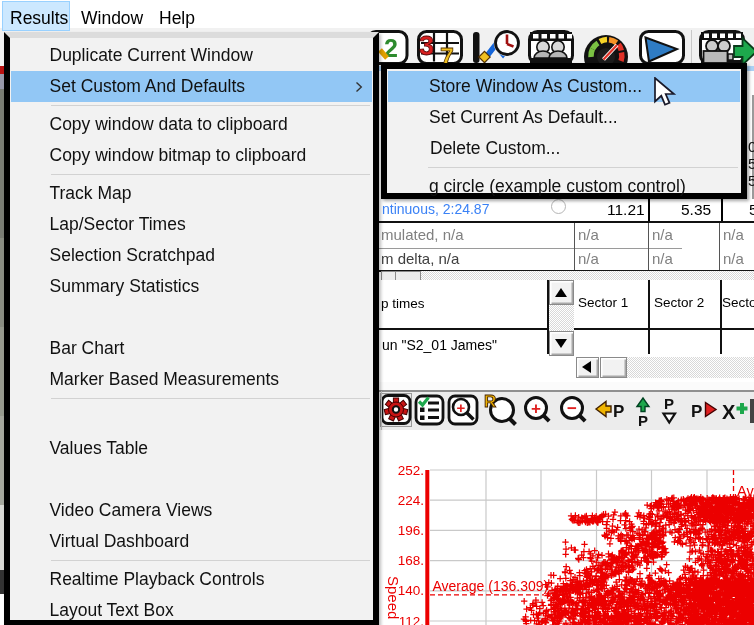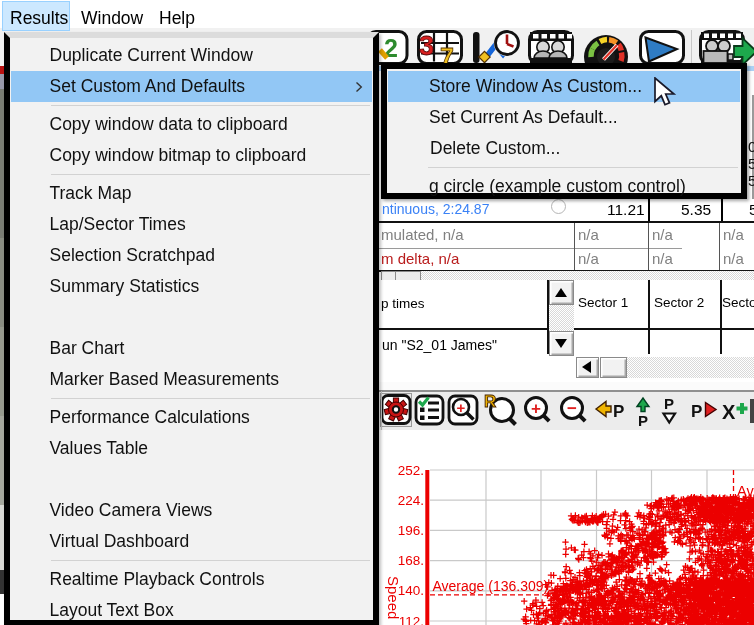--- a/index.html
+++ b/index.html
@@ -94,21 +94,21 @@
 <div class="abs" style="left:379px;top:223px;width:303px;height:25px;border-bottom:1px solid #9a9a9a;background:#fff">
   <span class="abs" style="left:2px;top:3px;font-size:15px;color:#808080">mulated, n/a</span>
   <span class="abs" style="left:199px;top:3px;font-size:15px;color:#808080">n/a</span>
   <span class="abs" style="left:273px;top:3px;font-size:15px;color:#808080">n/a</span>
   <span class="abs" style="left:344px;top:3px;font-size:15px;color:#808080">n/a</span>
   <span class="abs" style="left:195px;top:0;width:1px;height:26px;background:#555"></span>
   <span class="abs" style="left:269px;top:0;width:1px;height:26px;background:#555"></span>
   <span class="abs" style="left:340px;top:0;width:1px;height:26px;background:#555"></span>
 </div>
 <div class="abs" style="left:379px;top:249px;width:375px;height:21px;background:#fff">
-  <span class="abs" style="left:2px;top:1px;font-size:15px;color:#b91c1c">m delta, n/a</span>
+  <span class="abs" style="left:2px;top:1px;font-size:15px;color:#404040">m delta, n/a</span>
   <span class="abs" style="left:199px;top:1px;font-size:15px;color:#808080">n/a</span>
   <span class="abs" style="left:273px;top:1px;font-size:15px;color:#808080">n/a</span>
   <span class="abs" style="left:344px;top:1px;font-size:15px;color:#808080">n/a</span>
   <span class="abs" style="left:195px;top:0;width:1px;height:21px;background:#555"></span>
   <span class="abs" style="left:269px;top:0;width:1px;height:21px;background:#555"></span>
   <span class="abs" style="left:340px;top:0;width:1px;height:21px;background:#555"></span>
 </div>
 <div class="abs" style="left:379px;top:270px;width:375px;height:2px;background:#111"></div>
 
 <div class="abs" id="dither1" style="left: 415px; top: 271px; width: 339px; height: 9px; background-image: repeating-conic-gradient(rgb(255, 255, 255) 0%, rgb(255, 255, 255) 25%, rgb(216, 216, 216) 0%, rgb(216, 216, 216) 50%); background-size: 2px 2px;"></div>
@@ -233,21 +233,20 @@
   <div class="mi" style="top:71px">Copy window data to clipboard</div>
   <div class="mi" style="top:102px">Copy window bitmap to clipboard</div>
   <div class="sep" style="top:136px"></div>
   <div class="mi" style="top:140px">Track Map</div>
   <div class="mi" style="top:171px">Lap/Sector Times</div>
   <div class="mi" style="top:202px">Selection Scratchpad</div>
   <div class="mi" style="top:233px">Summary Statistics</div>
   <div class="mi" style="top:295px">Bar Chart</div>
   <div class="mi" style="top:326px">Marker Based Measurements</div>
   <div class="sep" style="top:360px"></div>
-  <div class="mi" style="top:364px">Performance Calculations</div>
   <div class="mi" style="top:395px">Values Table</div>
   <div class="mi" style="top:457px">Video Camera Views</div>
   <div class="mi" style="top:488px">Virtual Dashboard</div>
   <div class="sep" style="top:522px"></div>
   <div class="mi" style="top:526px">Realtime Playback Controls</div>
   <div class="mi" style="top:557px">Layout Text Box</div>
 </div>
 
 <div class="abs menu" style="left:381px;top:63px;width:366px;height:136px;box-shadow:2px 2px 3px rgba(0,0,0,0.35)">
   <div class="mi hl" style="top:2px;padding-left:41px">Store Window As Custom...</div>

